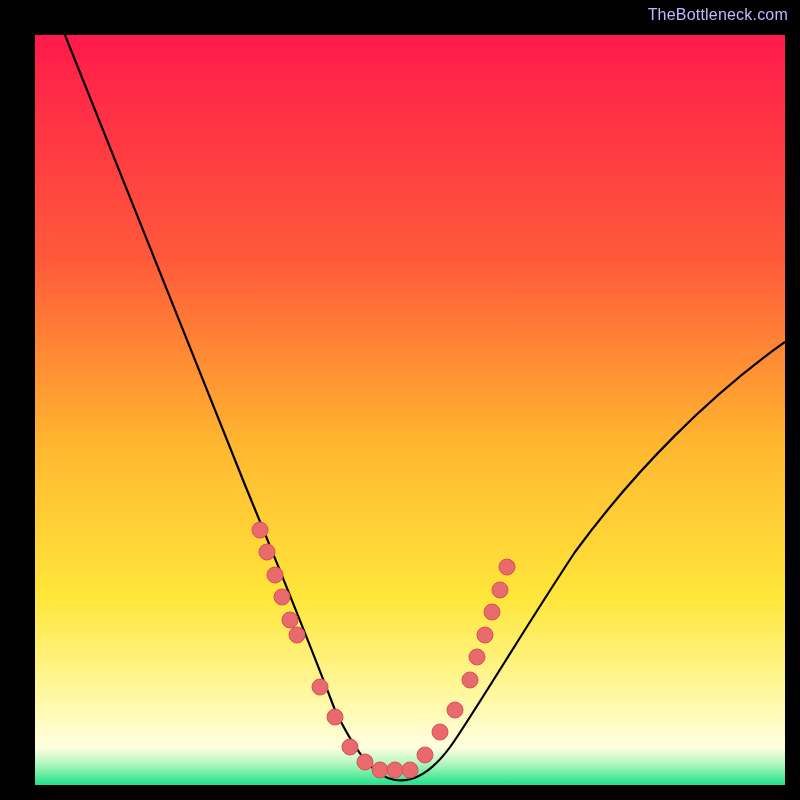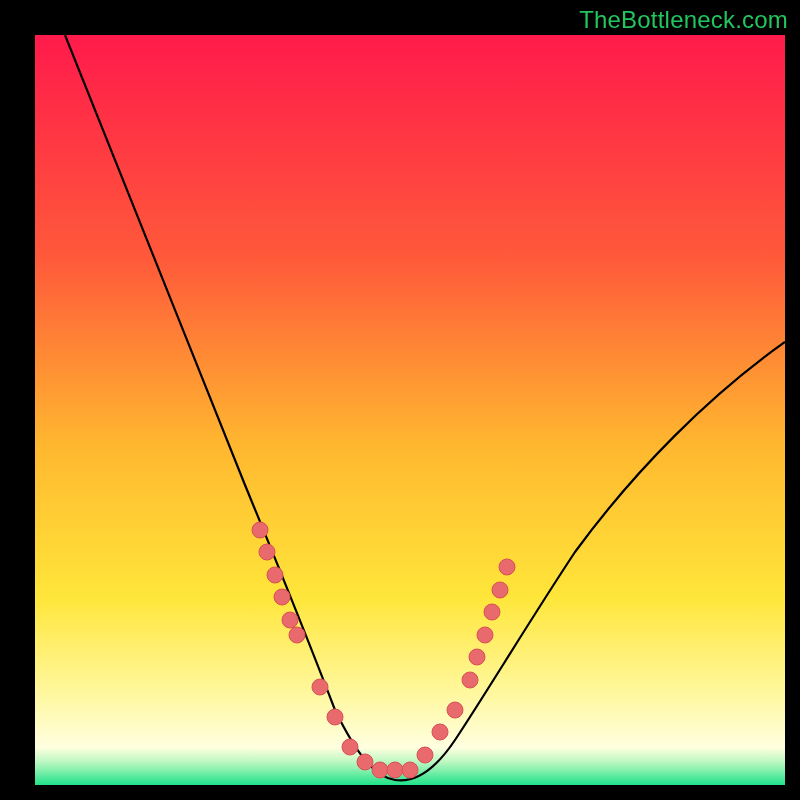--- a/index.html
+++ b/index.html
@@ -23,22 +23,22 @@
     position: absolute;
     left: 35px;
     top: 35px;
     width: 750px;
     height: 750px;
   }
   .watermark {
     position: absolute;
     top: 6px;
     right: 12px;
-    color: #22c55e;
-    font-size: 24px;
+    color: #c4b5fd;
+    font-size: 16px;
     font-weight: 500;
     letter-spacing: 0.2px;
   }
 </style>
 </head>
 <body>
 
 <div class="frame">
 
   <svg class="plot" viewBox="0 0 750 750" preserveAspectRatio="none">

